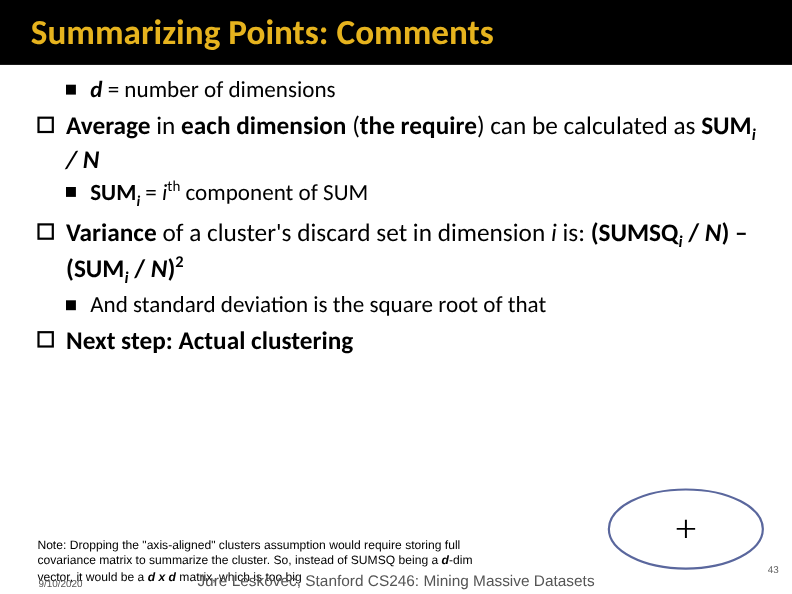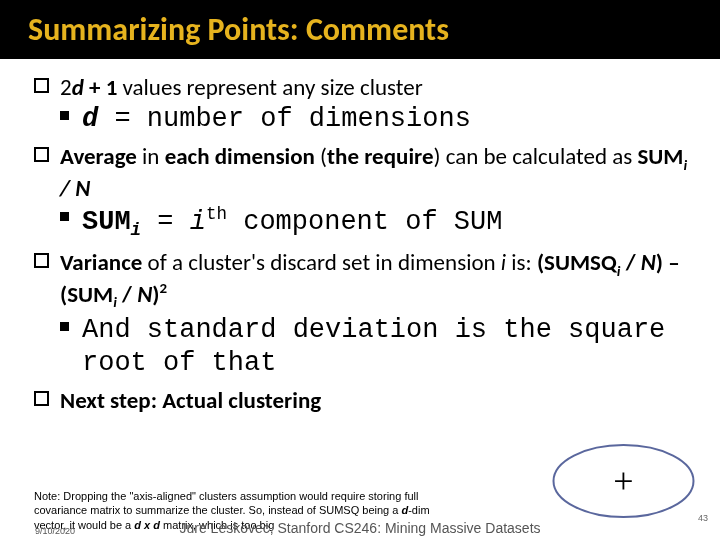--- a/index.html
+++ b/index.html
@@ -48,22 +48,21 @@
     top: 5px;
     width: 15px;
     height: 15px;
     border: 2px solid #000;
     box-sizing: border-box;
   }
   .bullet-l2 {
     position: relative;
     padding-left: 48px;
     margin: 2px 0 2px 0;
-    font-size: 27px;
-    font-family: Liberation Mono, monospace;
+    font-size: 21px;
   }
   .bullet-l2 .marker {
     position: absolute;
     left: 26px;
     top: 8px;
     width: 9px;
     height: 9px;
     background: #000;
   }
   .bi { font-weight: 700; font-style: italic; }
@@ -141,24 +140,20 @@
 <body>
 
 <div class="slide">
 
   <div class="title-bar">
     <h1>Summarizing Points: Comments</h1>
   </div>
 
   <div class="body">
 
-    <div class="bullet-l1">
-      <span class="marker"></span>
-      <span>2</span><span class="bi">d</span><span class="b"> + 1</span><span> values represent any size cluster</span>
-    </div>
 
     <div class="bullet-l2">
       <span class="marker"></span>
       <span class="bi">d</span><span>  = number of dimensions</span>
     </div>
 
     <div class="bullet-l1">
       <span class="marker"></span>
       <span class="b">Average</span><span> in </span><span class="b">each dimension</span><span> (</span><span class="b">the require</span><span>) can be calculated as </span><span class="b">SUM</span><sub class="b">i </sub><span class="bi">/ N</span>
     </div>

